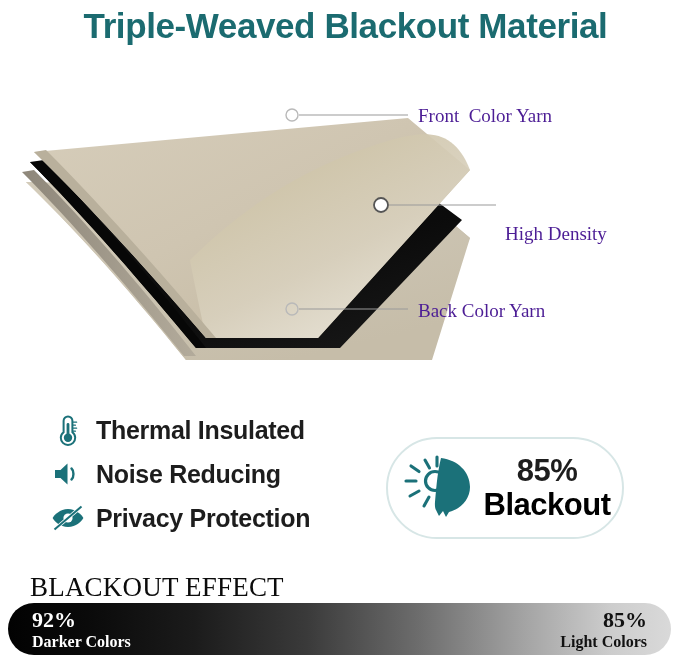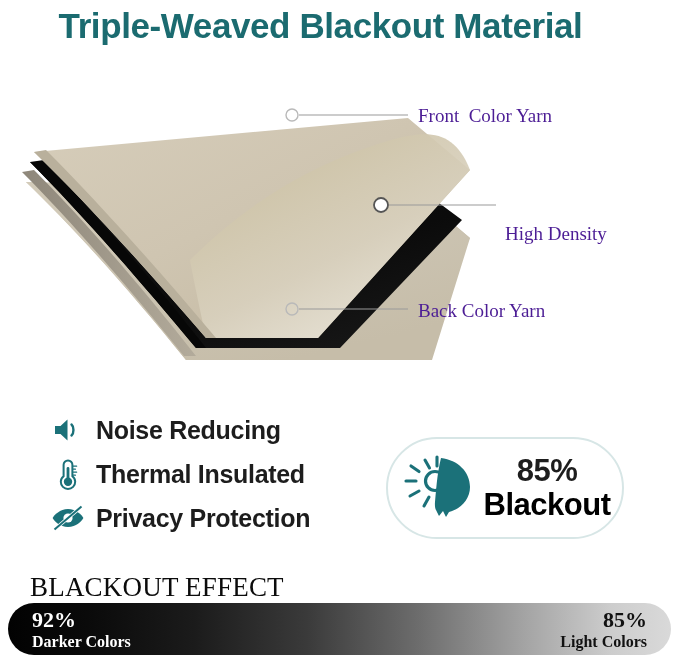--- a/index.html
+++ b/index.html
@@ -25,20 +25,21 @@
     height: 52px;
     display: flex;
     align-items: center;
     justify-content: center;
     font-family: "Liberation Sans", sans-serif;
     font-weight: bold;
     font-size: 35px;
     letter-spacing: -0.4px;
     color: #1b6b70;
     white-space: nowrap;
+    padding-left: 25px;
   }
 
   
   .diagram {
     position: absolute;
     left: 0;
     top: 60px;
     width: 679px;
     height: 300px;
   }
@@ -296,43 +297,43 @@
     <div>High Density</div>
   </div>
 
   <div class="callout-label callout-back">Back Color Yarn</div>
 </div>
 
 <div class="features">
 
   <div class="feature-row">
     <span class="feature-icon">
-      <svg width="30" height="28" viewBox="0 0 30 28" xmlns="http://www.w3.org/2000/svg">
-        <path d="M2 10h5.5L14.5 3.5v21L7.5 18H2z" fill="#1b7179"></path>
-        <path d="M18.5 8.5c2.6 2.2 2.6 8.8 0 11" fill="none" stroke="#1b7179" stroke-width="2.4" stroke-linecap="round"></path>
-      </svg>
-    </span>
-    <span class="feature-text">Noise Reducing</span>
-  </div>
-
-  <div class="feature-row">
-    <span class="feature-icon">
       <svg width="24" height="32" viewBox="0 0 24 32" xmlns="http://www.w3.org/2000/svg">
         <path d="M12 2.5c-2.5 0-4.4 1.9-4.4 4.3v11.4c-1.7 1.3-2.8 3.3-2.8 5.6 0 4 3.2 7.2 7.2 7.2s7.2-3.2 7.2-7.2c0-2.3-1.1-4.3-2.8-5.6V6.8c0-2.4-1.9-4.3-4.4-4.3z" fill="none" stroke="#1b7179" stroke-width="2"></path>
         <circle cx="12" cy="23.8" r="4.2" fill="#1b7179"></circle>
         <rect x="10.6" y="9" width="2.8" height="13.5" rx="1.4" fill="#1b7179"></rect>
         <g stroke="#1b7179" stroke-width="1.3" stroke-linecap="round">
           <line x1="17.2" y1="8.2" x2="20.6" y2="8.2"></line>
           <line x1="17.2" y1="11.2" x2="19.4" y2="11.2"></line>
           <line x1="17.2" y1="14.2" x2="20.6" y2="14.2"></line>
           <line x1="17.2" y1="17.2" x2="19.4" y2="17.2"></line>
         </g>
       </svg>
     </span>
     <span class="feature-text">Thermal Insulated</span>
+  </div>
+
+  <div class="feature-row">
+    <span class="feature-icon">
+      <svg width="30" height="28" viewBox="0 0 30 28" xmlns="http://www.w3.org/2000/svg">
+        <path d="M2 10h5.5L14.5 3.5v21L7.5 18H2z" fill="#1b7179"></path>
+        <path d="M18.5 8.5c2.6 2.2 2.6 8.8 0 11" fill="none" stroke="#1b7179" stroke-width="2.4" stroke-linecap="round"></path>
+      </svg>
+    </span>
+    <span class="feature-text">Noise Reducing</span>
   </div>
 
   <div class="feature-row">
     <span class="feature-icon">
       <svg width="34" height="26" viewBox="0 0 34 26" xmlns="http://www.w3.org/2000/svg">
         <path d="M17 4C9 4 3.2 10 1.6 13 3.2 16 9 22 17 22s13.8-6 15.4-9C30.8 10 25 4 17 4z" fill="#1b7179"></path>
         <circle cx="17" cy="13" r="4.6" fill="#ffffff"></circle>
         <line x1="3.5" y1="24.5" x2="30.5" y2="1.5" stroke="#ffffff" stroke-width="3.6"></line>
         <line x1="3.5" y1="24.5" x2="30.5" y2="1.5" stroke="#1b7179" stroke-width="2"></line>
       </svg>

